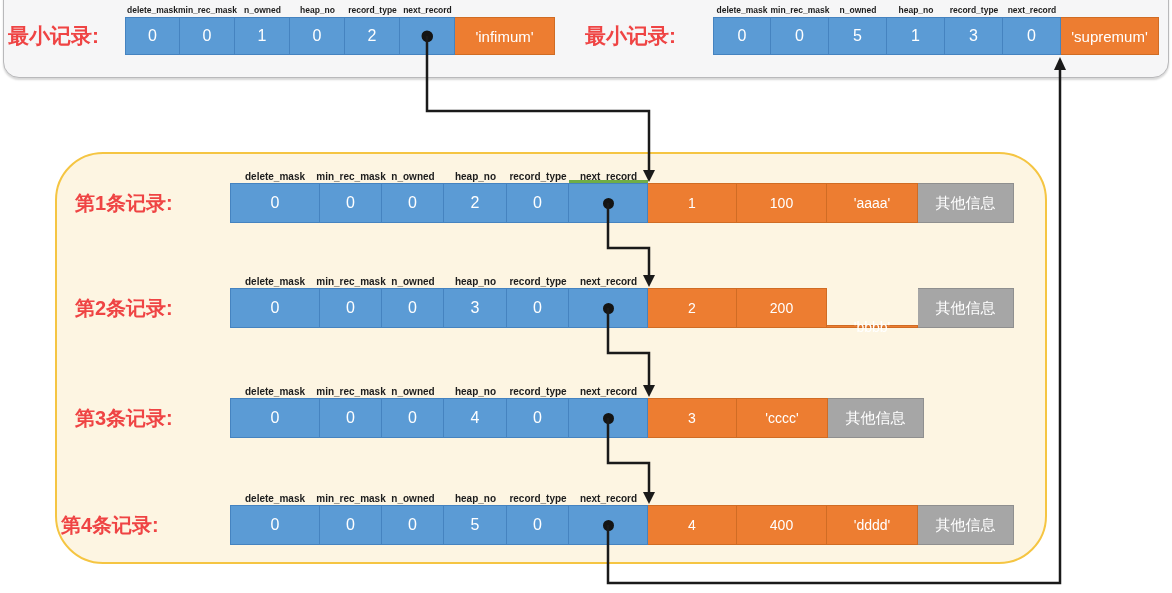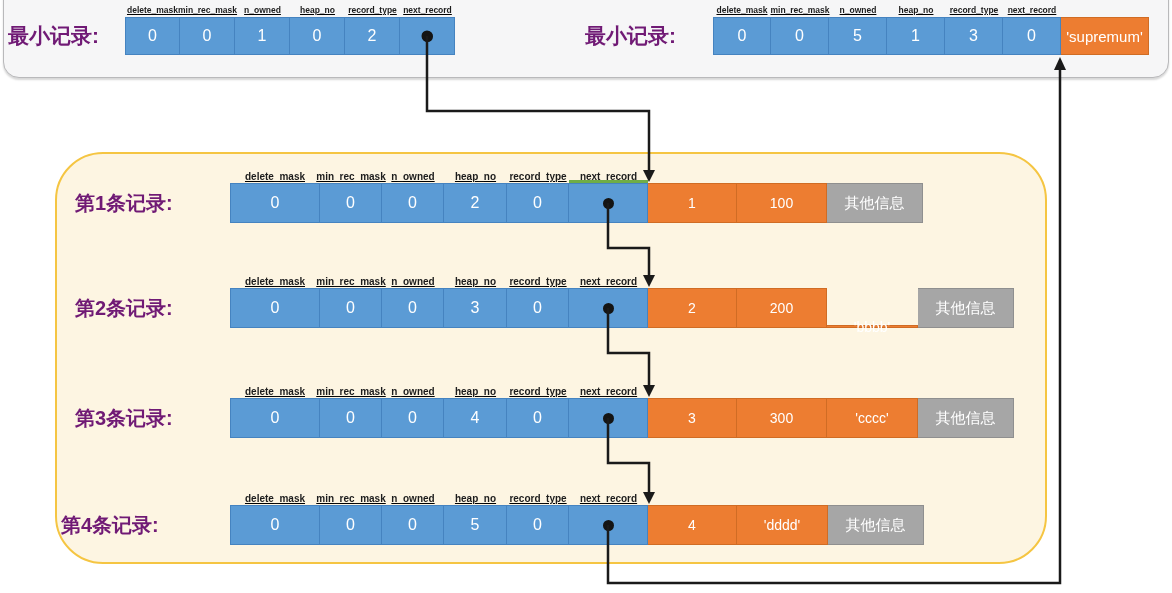--- a/index.html
+++ b/index.html
@@ -7,25 +7,25 @@
 
   
   .top-panel{position:absolute;left:3px;top:-18px;width:1164px;height:94px;
     background:#f6f6f7;border:1px solid #b9b9bb;border-radius:16px;
     box-shadow:0 2px 2px rgba(0,0,0,.16);}
 
   
   .main-panel{position:absolute;left:55px;top:152px;width:988px;height:408px;
     background:#fdf5e2;border:2px solid #f5c542;border-radius:48px;}
 
-  .grp-label{position:absolute;color:#701a75;font-weight:bold;white-space:nowrap;}
+  .grp-label{position:absolute;color:#ef4444;font-weight:bold;white-space:nowrap;}
   .top-label{font-size:21px;line-height:38px;}
   .row-label{font-size:20px;line-height:40px;}
 
-  .hdrs{position:absolute;display:flex;text-decoration:underline;}
+  .hdrs{position:absolute;display:flex;}
   .hdrs .hdr{display:flex;justify-content:center;align-items:flex-end;
     font-weight:bold;color:#1c1c1c;white-space:nowrap;overflow:visible;}
   .hdrs.small .hdr{font-size:8.5px;}
   .hdrs.normal .hdr{font-size:10px;}
 
   .cells{position:absolute;display:flex;}
   .cell{box-sizing:border-box;display:flex;align-items:center;justify-content:center;
     color:#ffffff;white-space:nowrap;}
   .cell.blue{background:#5b9bd5;border:1px solid #4583c0;border-left:none;font-size:16px;}
   .cell.blue.first{border-left:1px solid #4583c0;}
@@ -58,39 +58,40 @@
       <div class="hdr" style="width: 55px;">record_type</div>
       <div class="hdr" style="width: 55px;">next_record</div>
     </div>
   <div class="cells" id="min-cells" style="left:125px;top:17px;height:38px;">
       <div class="cell blue first" style="width: 55px;">0</div>
       <div class="cell blue" style="width: 55px;">0</div>
       <div class="cell blue" style="width: 55px;">1</div>
       <div class="cell blue" style="width: 55px;">0</div>
       <div class="cell blue" style="width: 55px;">2</div>
       <div class="cell blue has-dot" style="width: 55px;"></div>
+      <div class="cell orange tail" style="width: 100px;">'infimum'</div>
     </div>
 
   <div class="grp-label top-label" style="left:585px;top:17px;">最小记录:</div>
   <div class="hdrs small" id="max-hdrs" style="left:713px;top:1px;height:14px;">
       <div class="hdr" style="width: 58px;">delete_mask</div>
       <div class="hdr" style="width: 58px;">min_rec_mask</div>
       <div class="hdr" style="width: 58px;">n_owned</div>
       <div class="hdr" style="width: 58px;">heap_no</div>
       <div class="hdr" style="width: 58px;">record_type</div>
       <div class="hdr" style="width: 58px;">next_record</div>
     </div>
   <div class="cells" id="max-cells" style="left:713px;top:17px;height:38px;">
       <div class="cell blue first" style="width: 58px;">0</div>
       <div class="cell blue" style="width: 58px;">0</div>
       <div class="cell blue" style="width: 58px;">5</div>
       <div class="cell blue" style="width: 58px;">1</div>
       <div class="cell blue" style="width: 58px;">3</div>
       <div class="cell blue" style="width: 58px;">0</div>
-      <div class="cell orange tail" style="width: 88px;">'supremum'</div>
+      <div class="cell orange tail" style="width: 98px;">'supremum'</div>
     </div>
 
   <div id="rows">
       <div class="grp-label row-label" style="left: 75px; top: 183px;">第1条记录:</div>
       <div class="hdrs normal" style="left: 230px; top: 168px; height: 14px;">
         <div class="hdr" style="width: 90px;">delete_mask</div>
         <div class="hdr" style="width: 62px;">min_rec_mask</div>
         <div class="hdr" style="width: 62px;">n_owned</div>
         <div class="hdr" style="width: 63px;">heap_no</div>
         <div class="hdr" style="width: 62px;">record_type</div>
@@ -98,20 +99,21 @@
       </div>
       <div class="cells" style="left: 230px; top: 183px; height: 40px;">
         <div class="cell blue first" style="width: 90px;">0</div>
         <div class="cell blue" style="width: 62px;">0</div>
         <div class="cell blue" style="width: 62px;">0</div>
         <div class="cell blue" style="width: 63px;">2</div>
         <div class="cell blue" style="width: 62px;">0</div>
         <div class="cell blue has-dot" style="width: 79px;"></div>
         <div class="cell orange" style="width: 89px;">1</div>
         <div class="cell orange" style="width: 90px;">100</div>
+        <div class="cell orange" style="width: 91px;">'aaaa'</div>
         <div class="cell gray" style="width: 96px;">其他信息</div>
       </div>
       <div class="grp-label row-label" style="left: 75px; top: 288px;">第2条记录:</div>
       <div class="hdrs normal" style="left: 230px; top: 273px; height: 14px;">
         <div class="hdr" style="width: 90px;">delete_mask</div>
         <div class="hdr" style="width: 62px;">min_rec_mask</div>
         <div class="hdr" style="width: 62px;">n_owned</div>
         <div class="hdr" style="width: 63px;">heap_no</div>
         <div class="hdr" style="width: 62px;">record_type</div>
         <div class="hdr" style="width: 79px;">next_record</div>
@@ -138,41 +140,41 @@
         <div class="hdr" style="width: 79px;">next_record</div>
       </div>
       <div class="cells" style="left: 230px; top: 398px; height: 40px;">
         <div class="cell blue first" style="width: 90px;">0</div>
         <div class="cell blue" style="width: 62px;">0</div>
         <div class="cell blue" style="width: 62px;">0</div>
         <div class="cell blue" style="width: 63px;">4</div>
         <div class="cell blue" style="width: 62px;">0</div>
         <div class="cell blue has-dot" style="width: 79px;"></div>
         <div class="cell orange" style="width: 89px;">3</div>
-        <div class="cell orange" style="width: 90px;">300</div>
         <div class="cell orange" style="width: 91px;">'cccc'</div>
         <div class="cell gray" style="width: 96px;">其他信息</div>
       </div>
       <div class="grp-label row-label" style="left: 61px; top: 505px;">第4条记录:</div>
       <div class="hdrs normal" style="left: 230px; top: 490px; height: 14px;">
         <div class="hdr" style="width: 90px;">delete_mask</div>
         <div class="hdr" style="width: 62px;">min_rec_mask</div>
         <div class="hdr" style="width: 62px;">n_owned</div>
         <div class="hdr" style="width: 63px;">heap_no</div>
         <div class="hdr" style="width: 62px;">record_type</div>
         <div class="hdr" style="width: 79px;">next_record</div>
       </div>
       <div class="cells" style="left: 230px; top: 505px; height: 40px;">
         <div class="cell blue first" style="width: 90px;">0</div>
         <div class="cell blue" style="width: 62px;">0</div>
         <div class="cell blue" style="width: 62px;">0</div>
         <div class="cell blue" style="width: 63px;">5</div>
         <div class="cell blue" style="width: 62px;">0</div>
         <div class="cell blue has-dot" style="width: 79px;"></div>
         <div class="cell orange" style="width: 89px;">4</div>
+        <div class="cell orange" style="width: 90px;">400</div>
         <div class="cell orange" style="width: 91px;">'dddd'</div>
         <div class="cell gray" style="width: 96px;">其他信息</div>
       </div>
     </div>
 
   <div class="green-line"></div>
 
   <svg id="arrows" viewBox="0 0 1172 593">
     <circle class="dot" cx="427" cy="36" r="5.5"></circle>
     <path d="M427,36 L427,111 L649,111 L649,174"></path>

